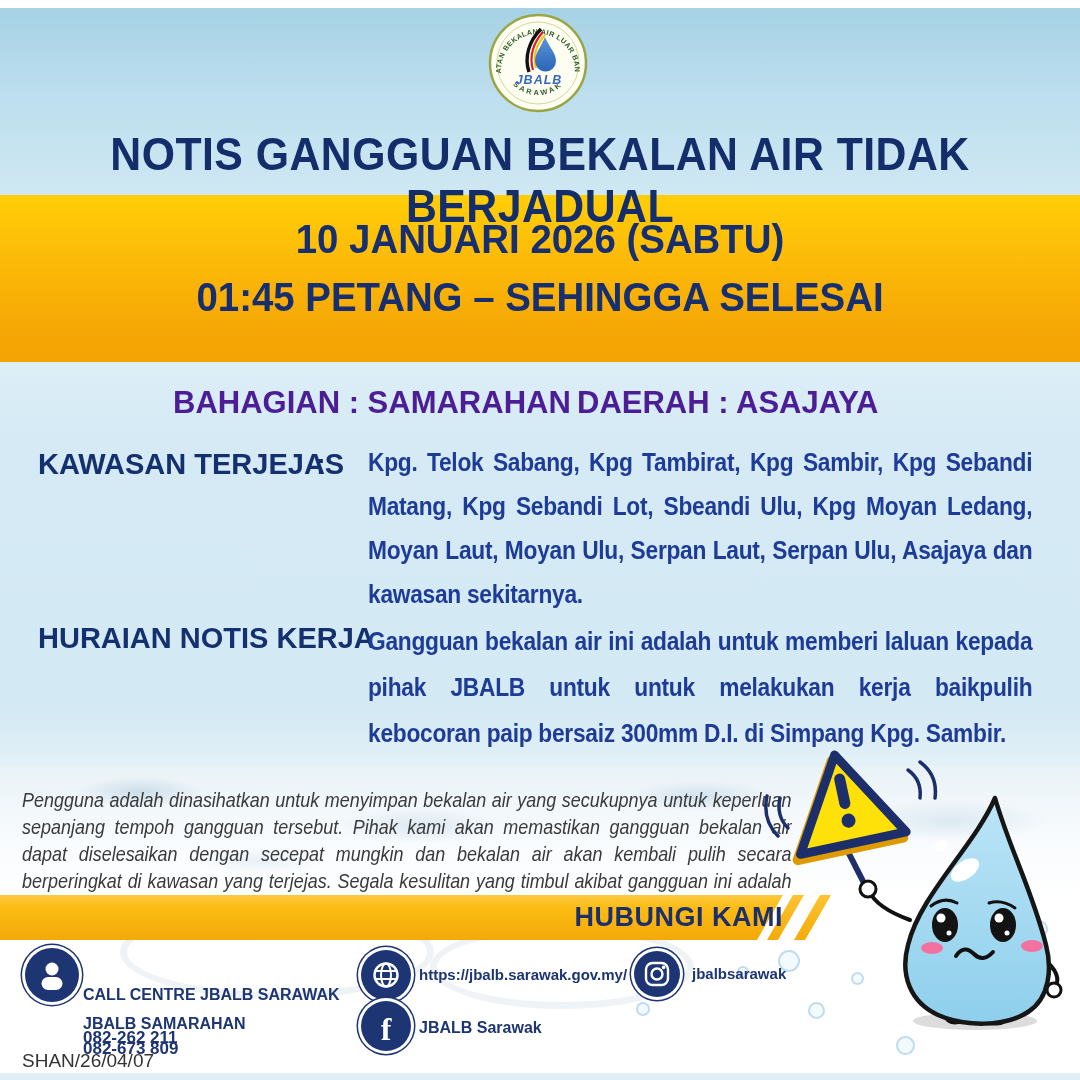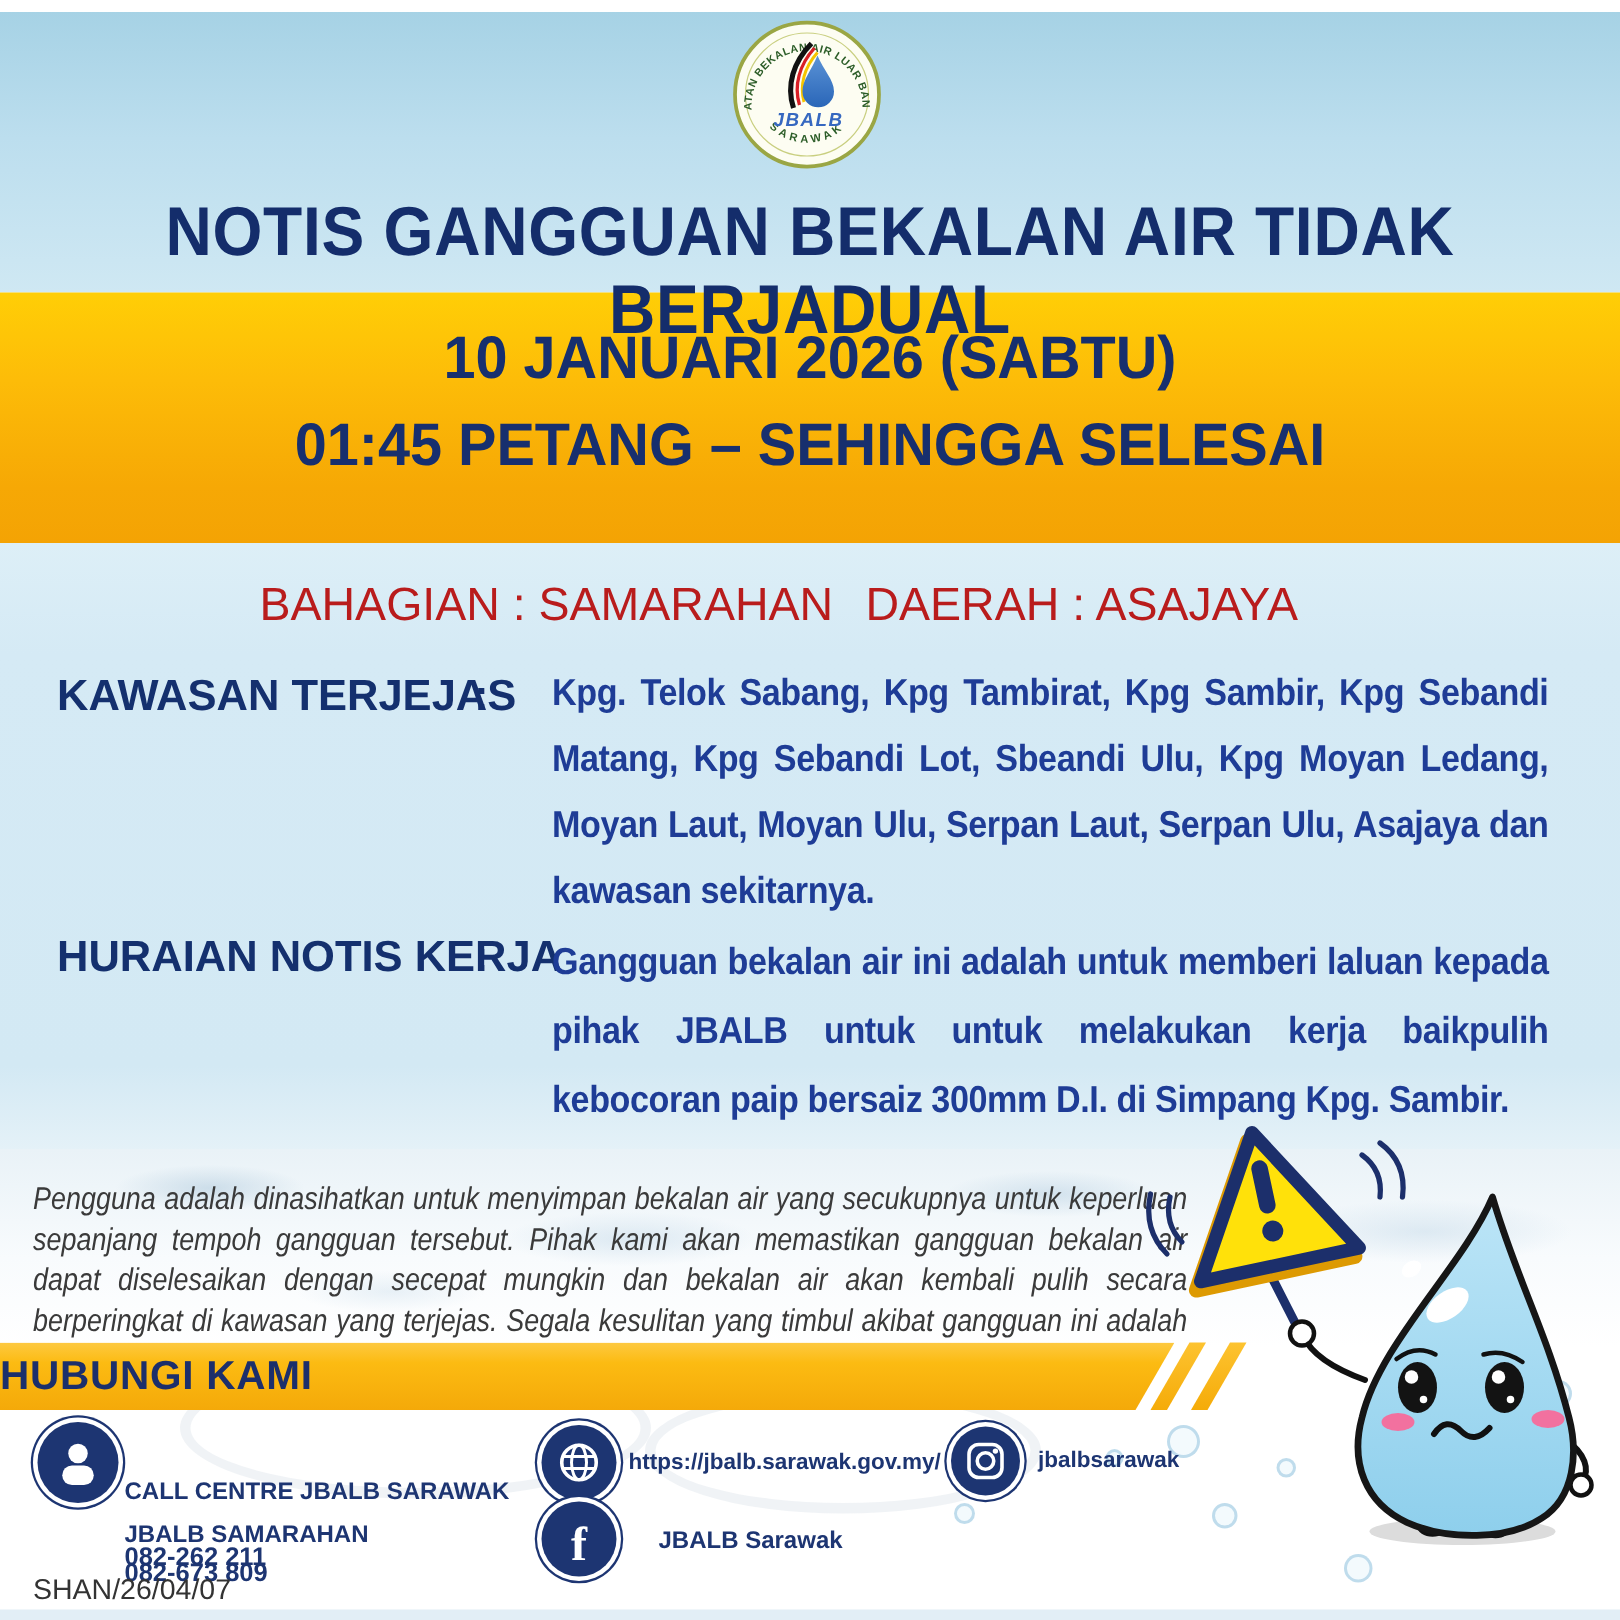--- a/index.html
+++ b/index.html
@@ -23,33 +23,33 @@
          linear-gradient(180deg,#e9f2f7 0%,#f8fbfd 55%,#ffffff 100%);}
   .bottom-strip{left:0;bottom:0;width:1080px;height:7px;background:#e2eef6;}
   .ring{border:7px solid rgba(185,202,214,.22);border-radius:50%;}
   .bubble{border:2px solid rgba(150,195,222,.55);background:rgba(222,240,250,.35);border-radius:50%;}
   
   .title{top:128px;left:0;width:1080px;text-align:center;font-size:46px;font-weight:bold;
          letter-spacing:.5px;color:#142d6b;transform:scaleX(.93);line-height:52px;}
   .banner-text{top:210px;left:0;width:1080px;text-align:center;font-size:40px;font-weight:bold;
          color:#172f6e;line-height:58px;transform:scaleX(.96);}
   
-  .region{top:385px;font-size:31px;font-weight:normal;color:#b91c1c;}
+  .region{top:385px;font-size:31px;font-weight:bold;color:#4c1d95;}
   .lbl{font-size:29px;font-weight:bold;color:#14306e;}
   .colon{font-size:29px;font-weight:bold;color:#14306e;}
   .val{font-size:25px;font-weight:bold;color:#1e3c96;text-align:justify;
        letter-spacing:-.3px;transform:scaleX(.91);transform-origin:left top;width:730px;}
   
   .advisory{top:786px;left:22px;width:900px;font-size:21px;font-style:italic;color:#3a3a3a;
        line-height:27px;transform:scaleX(.855);transform-origin:left top;text-align:justify;}
   
   .gold-bar{top:895px;left:0;width:783px;height:45px;
        background:linear-gradient(180deg,#fdc941 0%,#fcbb12 30%,#f4a909 100%);
        clip-path:polygon(0 0,100% 0,calc(100% - 26px) 100%,0 100%);}
-  .gold-bar-text{top:895px;left:0;width:783px;height:60px;line-height:45px;text-align:left;
+  .gold-bar-text{top:895px;left:0;width:783px;height:60px;line-height:45px;text-align:right;
        font-size:27px;font-weight:bold;color:#1c2f6b;letter-spacing:.5px;}
   .stripe{top:895px;width:11px;height:45px;background:linear-gradient(180deg,#fdc330,#f5ab08);
        transform:skewX(-30deg);}
   
   .cicon{border-radius:50%;background:#1d3572;box-shadow:0 0 0 3px #ffffff,0 0 0 4.5px #1d3572;
        display:flex;align-items:center;justify-content:center;}
   .ctext{color:#1d3572;font-weight:bold;line-height:1.25;}
   .ref{font-size:19px;color:#333333;}
 </style>
 </head>
@@ -189,21 +189,21 @@
       <circle cx="17" cy="17" r="11.5" fill="none" stroke="#fff" stroke-width="2.4"></circle>
       <ellipse cx="17" cy="17" rx="5" ry="11.5" fill="none" stroke="#fff" stroke-width="2"></ellipse>
       <line x1="6" y1="13" x2="28" y2="13" stroke="#fff" stroke-width="2"></line>
       <line x1="6" y1="21" x2="28" y2="21" stroke="#fff" stroke-width="2"></line>
     </svg>
   </div>
   <div class="abs ctext" style="left:419px;top:966px;font-size:15px;">https://jbalb.sarawak.gov.my/</div>
   <div class="abs cicon" style="left:361px;top:1001px;width:50px;height:50px;">
     <span style="color:#fff;font-weight:bold;font-size:32px;font-family:'Liberation Serif',serif;line-height:1;margin-top:6px;">f</span>
   </div>
-  <div class="abs ctext" style="left:419px;top:1018px;font-size:16px;margin-left:20px;">JBALB Sarawak</div>
+  <div class="abs ctext" style="left:419px;top:1018px;font-size:16px;">JBALB Sarawak</div>
 
   <div class="abs cicon" style="left:634px;top:951px;width:46px;height:46px;">
     <svg width="28" height="28" viewBox="0 0 28 28">
       <rect x="3" y="3" width="22" height="22" rx="6.5" fill="none" stroke="#fff" stroke-width="2.4"></rect>
       <circle cx="14" cy="14" r="5.5" fill="none" stroke="#fff" stroke-width="2.4"></circle>
       <circle cx="20.6" cy="7.4" r="1.8" fill="#fff"></circle>
     </svg>
   </div>
   <div class="abs ctext" style="left:692px;top:965px;font-size:15px;">jbalbsarawak</div>
 

